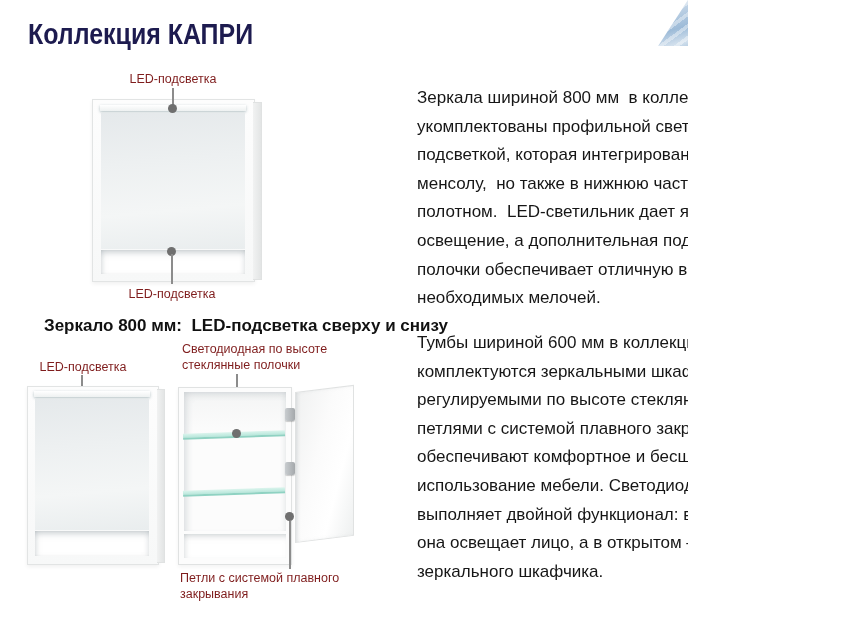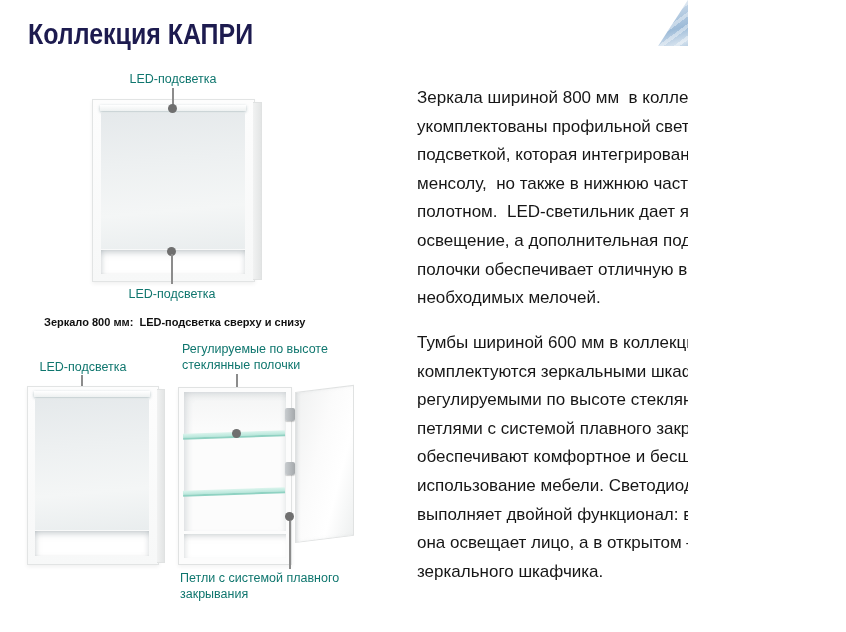--- a/index.html
+++ b/index.html
@@ -64,40 +64,40 @@
     box-shadow:inset 0 6px 7px -5px rgba(160,168,172,.6),
                inset 4px 0 6px -4px rgba(160,168,172,.45);}
   .cab-door{position:absolute;left:295px;top:392px;width:57px;height:149px;
     transform:skewY(-7deg);transform-origin:0 0;
     background:linear-gradient(105deg,#f0f1f1 0%,#fbfbfb 40%,#ffffff 70%,#eef0f0 100%);
     border:1px solid #e0e2e2;box-shadow:inset 3px 0 5px -3px rgba(160,168,172,.55);}
   .hinge{position:absolute;width:10px;height:13px;border-radius:2px;
     background:linear-gradient(90deg,#c9cdd0,#a4a8ab);box-shadow:0 1px 1px rgba(0,0,0,.2);}
   .h1{left:285px;top:408px;} .h2{left:285px;top:462px;}
   
-  .co-label{position:absolute;font-size:12.5px;line-height:16px;color:#0f766e;white-space:pre-wrap;}
+  .co-label{position:absolute;font-size:12.5px;line-height:16px;color:#7f1d1d;white-space:pre-wrap;}
   .co-line{position:absolute;width:2px;background:#8c8c8c;}
   .co-dot{position:absolute;width:9px;height:9px;border-radius:50%;background:#6f6f6f;}
   .lbl-led-top{left:129px;top:71px;width:88px;text-align:center;}
   .ln-led-top{left:172px;top:88px;height:17px;}
   .dot-led-top{left:168px;top:104px;}
   .dot-led-bot{left:167px;top:247px;}
   .ln-led-bot{left:171px;top:254px;height:30px;}
   .lbl-led-bot{left:128px;top:286px;width:88px;text-align:center;}
   .lbl-led-m2{left:39px;top:359px;width:88px;text-align:center;}
   .ln-led-m2{left:81px;top:375px;height:17px;}
   .dot-led-m2{left:77px;top:390px;}
   .lbl-shelves{left:182px;top:341px;width:150px;}
   .ln-shelves{left:236px;top:374px;height:56px;}
   .dot-shelves{left:232px;top:429px;}
   .dot-hinges{left:285px;top:512px;}
   .ln-hinges{left:289px;top:521px;height:48px;}
   .lbl-hinges{left:180px;top:570px;width:220px;text-align:left;}
   
-  .caption{position:absolute;left:44px;top:316px;font-size:11px;font-weight:700;color:#111;
+  .caption{position:absolute;left:44px;top:316px;font-size:17px;font-weight:700;color:#111;
     white-space:pre-wrap;}
   .bodytext{position:absolute;left:417px;width:418px;font-size:17px;line-height:28.6px;
     color:#161616;white-space:pre-wrap;}
   .p1{top:84px;} .p2{top:329px;}
 </style>
 </head>
 <body>
 
 <div class="slide">
 
@@ -133,21 +133,21 @@
     <div class="co-dot dot-led-m2"></div>
 
     <div class="mbody m2-body"></div>
     <div class="mside m2-side"></div>
     <div class="led m2-led"></div>
     <div class="surface m2-surface"></div>
     <div class="shelfzone m2-shelf"></div>
   </div>
 
   <div>
-    <div class="co-label lbl-shelves">Регулируемые по высоте стеклянные полочки</div>
+    <div class="co-label lbl-shelves">Светодиодная по высоте стеклянные полочки</div>
     <div class="co-line ln-shelves"></div>
 
     <div class="cab-body">
       <div class="cab-interior"></div>
       <div class="glass-shelf gs1"></div>
       <div class="glass-shelf gs2"></div>
       <div class="cab-bottom"></div>
     </div>
     <div class="cab-door"></div>
     <div class="hinge h1"></div>

